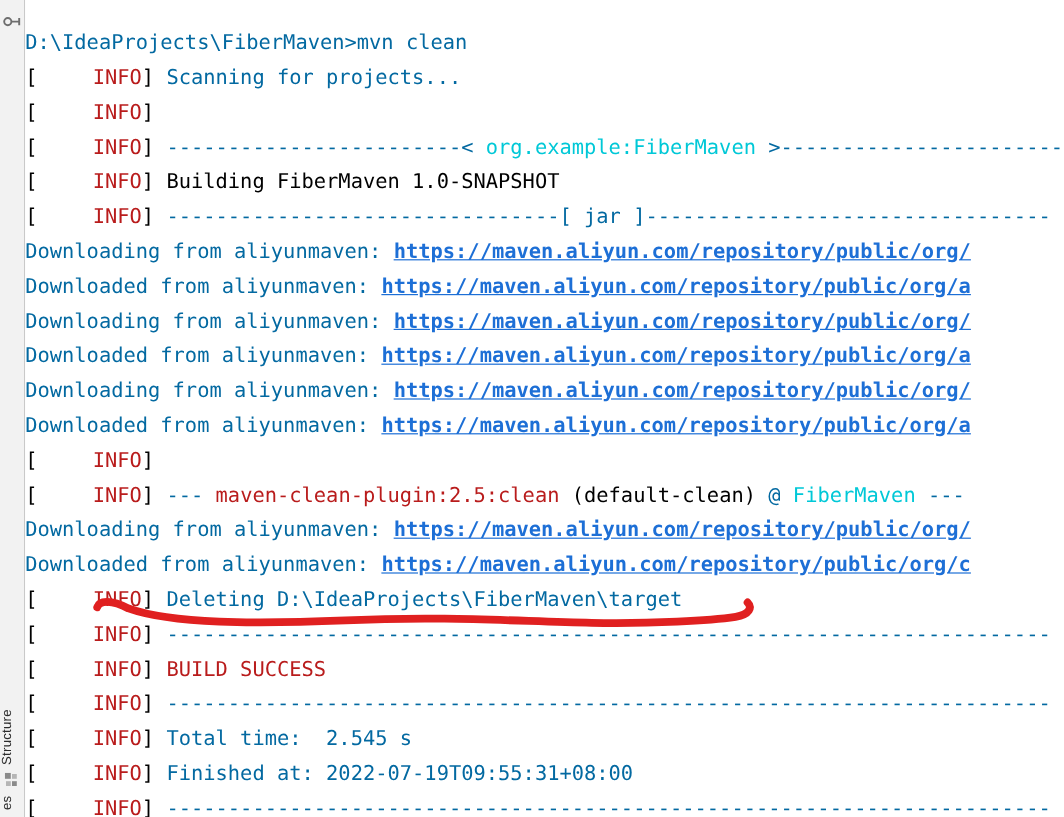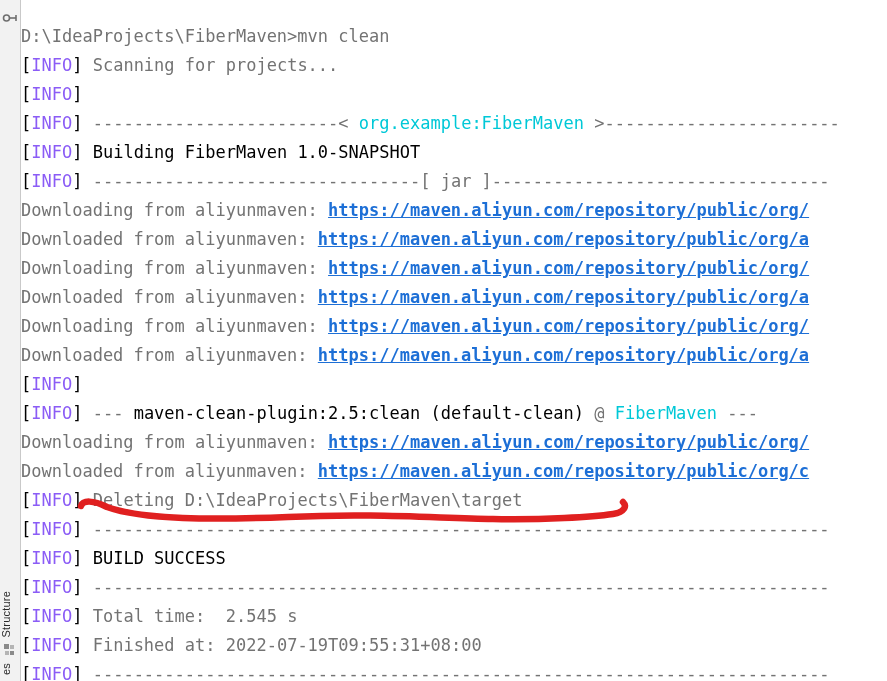--- a/index.html
+++ b/index.html
@@ -92,26 +92,26 @@
     font-family: "DejaVu Sans Mono", monospace;
     font-size: 17px;
     line-height: 29px;
     color: #000000;
     letter-spacing: 0px;
   }
   .line {
     height: 29px;
     white-space: pre;
   }
-  .t-info   { color: #8b5cf6; }
+  .t-info   { color: #b91c1c; margin-left: 46px; }
   .t-brk    { color: #000000; }
-  .t-plain  { color: #737373; }
+  .t-plain  { color: #0369a1; }
   .t-bold   { color: #000000; font-weight: normal; }
   .t-cyan   { color: #00c8d7; text-align: center; }
-  .t-green  { color: #000000; margin-top: 36px; }
+  .t-green  { color: #b91c1c; margin-top: 36px; }
   .t-link   { color: #1d6fd6; text-decoration: underline; font-weight: bold; }
 
   
   .annot {
     position: absolute;
     left: 52px;
     top: 498px;
     width: 560px;
     height: 34px;
     pointer-events: none;

